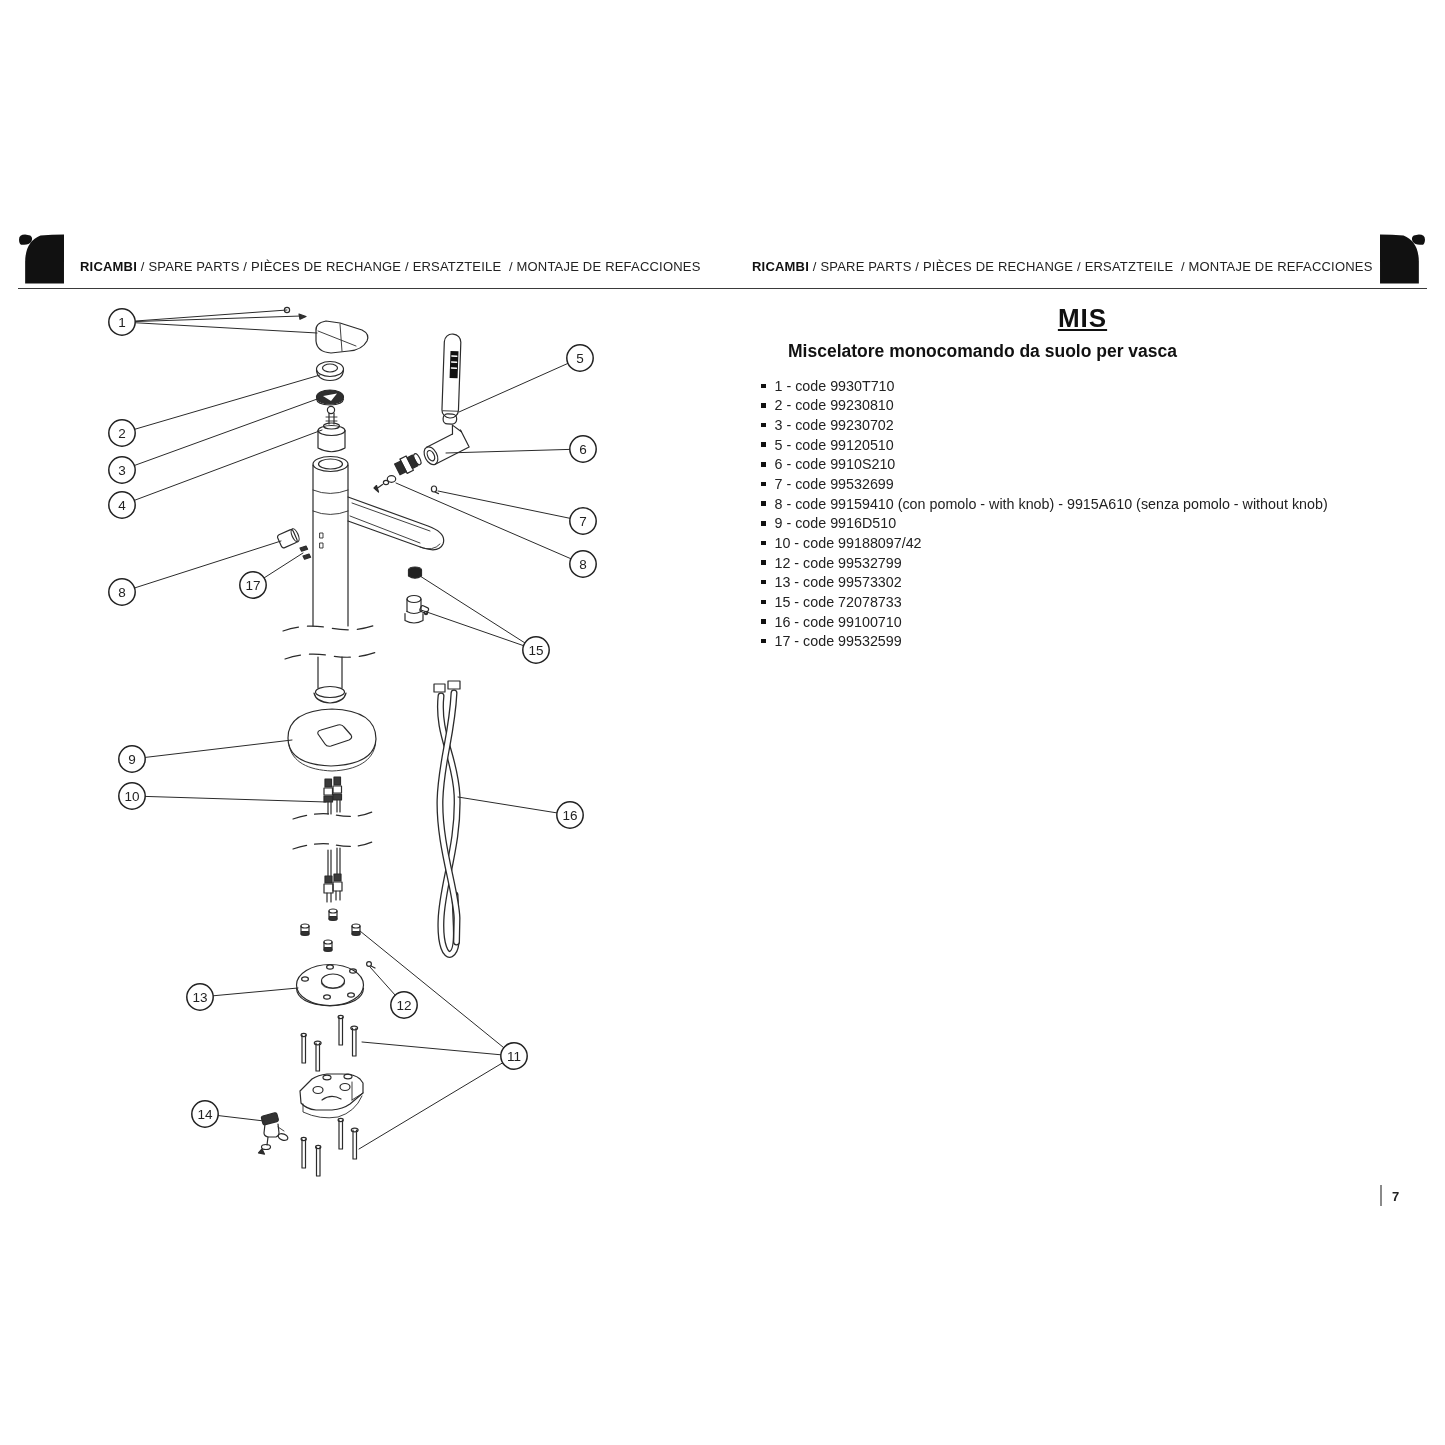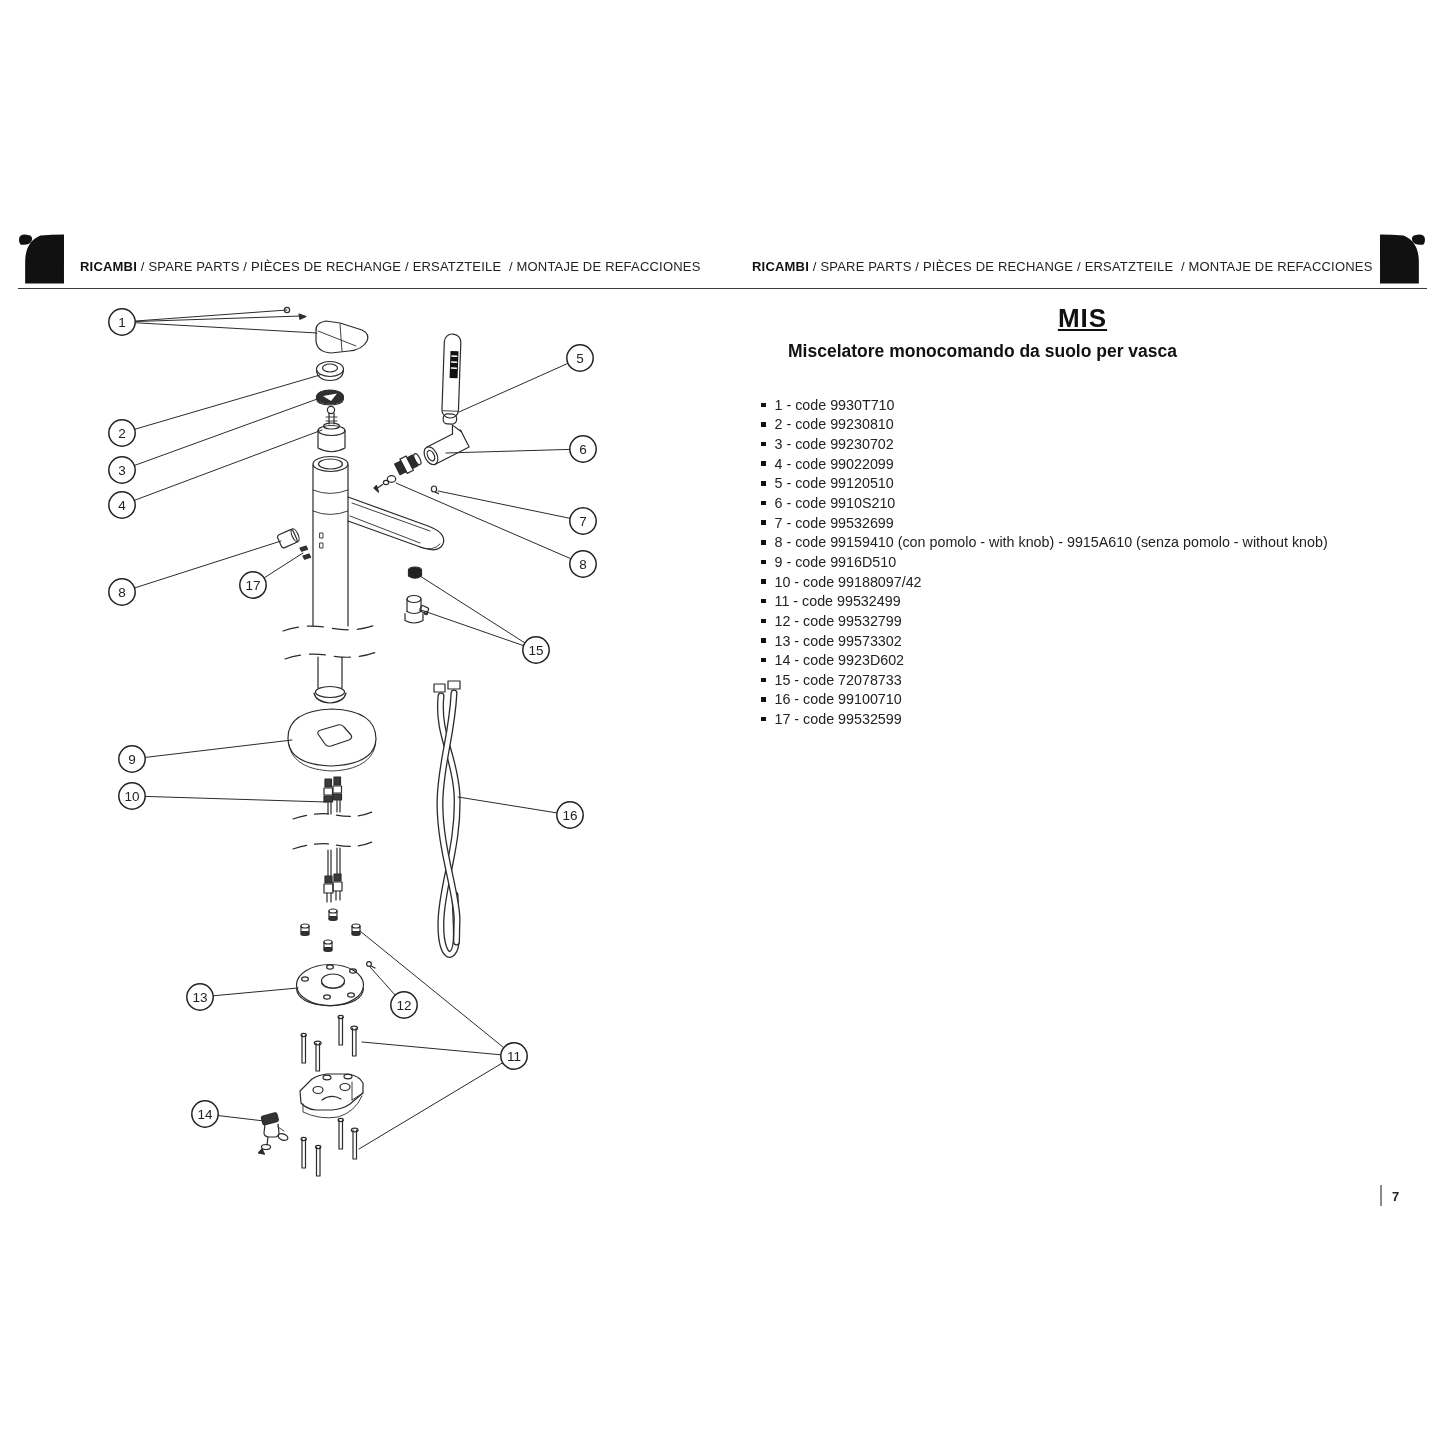--- a/index.html
+++ b/index.html
@@ -12,21 +12,21 @@
   .logo-left{left:18px;}
   .logo-right{left:1379px;transform:scaleX(-1);}
   .nav{position:absolute;top:259px;font-size:13px;letter-spacing:.2px;white-space:pre;color:#222;}
   .nav-left{left:80px;}
   .nav-right{left:752px;}
   .nav b{font-weight:bold;color:#111;}
   .header-rule{position:absolute;left:18px;top:288px;width:1409px;border-top:1.6px solid #3a3a3a;}
   .prod-title{position:absolute;left:760px;top:303px;width:645px;text-align:center;
     font-size:26px;font-weight:bold;letter-spacing:1px;color:#111;text-decoration:underline;}
   .prod-subtitle{position:absolute;left:760px;top:341px;font-size:17.5px;font-weight:bold;color:#111;margin-left:28px;}
-  .parts{position:absolute;left:761px;top:395px;}
+  .parts{position:absolute;left:761px;top:376px;}
   .part-row{display:flex;align-items:center;height:19.65px;font-size:14.3px;color:#222;white-space:pre;}
   .bullet{flex:0 0 auto;width:4.5px;height:4.5px;background:#111;margin-right:9px;}
   .pageno{position:absolute;left:1392px;top:1189px;font-size:13px;font-weight:bold;color:#222;}
   .pageno-bar{position:absolute;left:1380px;top:1185px;width:2px;height:21px;background:#8a8a8a;}
   svg.diagram{position:absolute;left:0;top:0;width:1445px;height:1445px;}
   svg.diagram *{vector-effect:non-scaling-stroke;}
 </style>
 </head>
 <body>
 
@@ -45,31 +45,28 @@
   </svg>
 
   <div class="header-rule"></div>
 
   <div class="prod-title">MIS</div>
   <div class="prod-subtitle">Miscelatore monocomando da suolo per vasca</div>
   <div class="parts" id="parts-list">
       <div class="part-row"><span class="bullet"></span><span>1 - code 9930T710</span></div>
       <div class="part-row"><span class="bullet"></span><span>2 - code 99230810</span></div>
       <div class="part-row"><span class="bullet"></span><span>3 - code 99230702</span></div>
-      <div class="part-row"><span class="bullet"></span><span>4 - code 99022099</span></div>
       <div class="part-row"><span class="bullet"></span><span>5 - code 99120510</span></div>
       <div class="part-row"><span class="bullet"></span><span>6 - code 9910S210</span></div>
       <div class="part-row"><span class="bullet"></span><span>7 - code 99532699</span></div>
       <div class="part-row"><span class="bullet"></span><span>8 - code 99159410 (con pomolo - with knob) - 9915A610 (senza pomolo - without knob)</span></div>
       <div class="part-row"><span class="bullet"></span><span>9 - code 9916D510</span></div>
       <div class="part-row"><span class="bullet"></span><span>10 - code 99188097/42</span></div>
-      <div class="part-row"><span class="bullet"></span><span>11 - code 99532499</span></div>
       <div class="part-row"><span class="bullet"></span><span>12 - code 99532799</span></div>
       <div class="part-row"><span class="bullet"></span><span>13 - code 99573302</span></div>
-      <div class="part-row"><span class="bullet"></span><span>14 - code 9923D602</span></div>
       <div class="part-row"><span class="bullet"></span><span>15 - code 72078733</span></div>
       <div class="part-row"><span class="bullet"></span><span>16 - code 99100710</span></div>
       <div class="part-row"><span class="bullet"></span><span>17 - code 99532599</span></div>
     </div>
 
   <svg class="diagram" viewBox="0 0 1445 1445" fill="none" stroke="#2b2b2b" stroke-width="1.2" stroke-linecap="round" stroke-linejoin="round">
 
     <g>
       <circle cx="287" cy="310" r="2.6"></circle>
       <path d="M299,314 l7,2.5 -6,2.8 z" fill="#333"></path>

